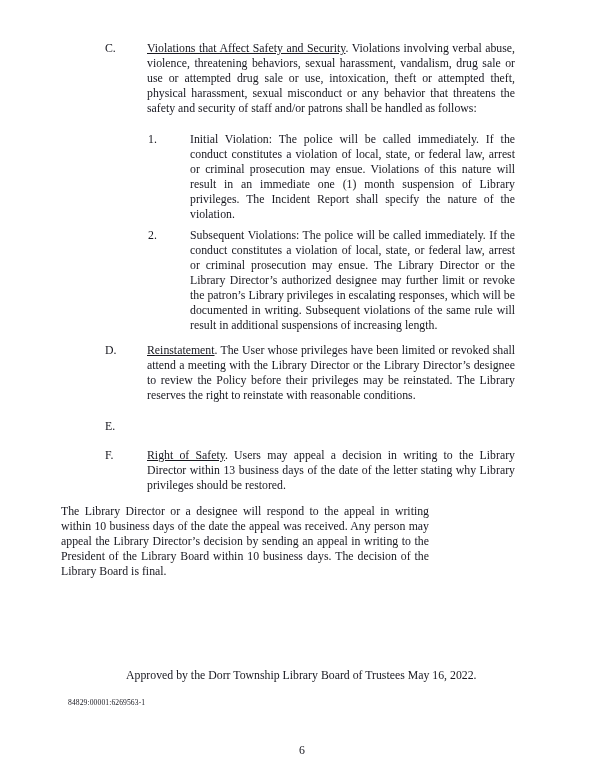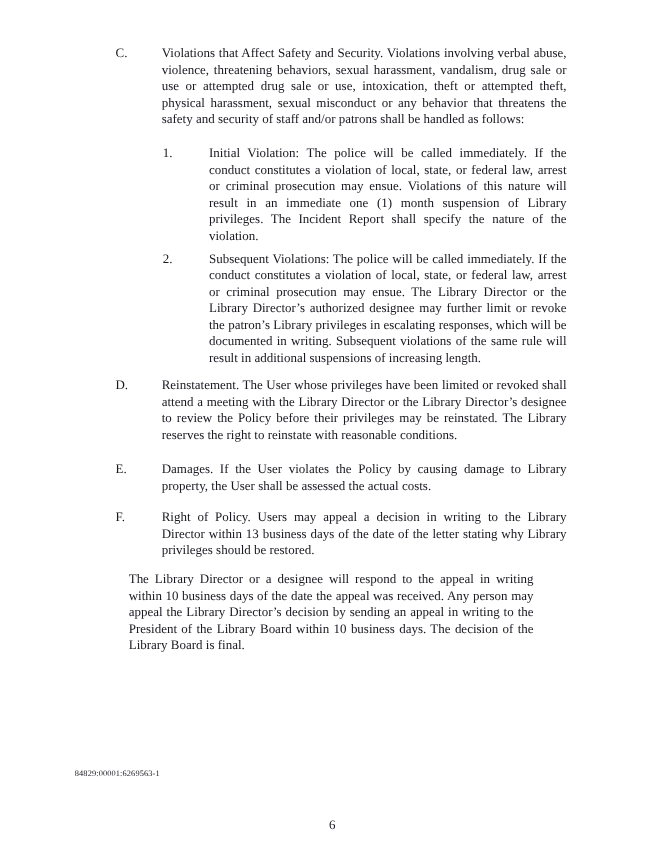--- a/index.html
+++ b/index.html
@@ -16,22 +16,22 @@
   .content { padding-top: 41px; }
   .txt { font-size: 11.8px; line-height: 15px; }
   p { margin: 0; }
   .row { display: flex; }
   .sec { margin-left: 105px; }
   .sec > .num { width: 42px; flex: 0 0 42px; }
   .sec > .bd { width: 368px; text-align: justify; }
   .itm { margin-left: 148px; }
   .itm > .num { width: 42px; flex: 0 0 42px; }
   .itm > .bd { width: 325px; text-align: justify; }
-  .plain { margin-left: 117px; width: 368px; text-align: justify; }
-  .u { }
+  .plain { margin-left: 61px; width: 368px; text-align: justify; }
+  .u { text-decoration: underline; }
   .i { }
   .mb-lg { margin-bottom: 16px; }
   .mb-md { margin-bottom: 11px; }
   .mb-sm { margin-bottom: 6px; }
   .mb-d  { margin-bottom: 10px; }
   .mb-e  { margin-bottom: 14px; }
   .approval {
     position: absolute; left: 126px; top: 668px;
     font-size: 11.8px; line-height: 15px;
   }
@@ -65,27 +65,27 @@
       <p class="bd"><span class="i">Subsequent Violations</span><span>:  The police will be called immediately.  If the conduct constitutes a violation of local, state, or federal law, arrest or criminal prosecution may ensue.  The Library Director or the Library Director’s authorized designee may further limit or revoke the patron’s Library privileges in escalating responses, which will be documented in writing.  Subsequent violations of the same rule will result in additional suspensions of increasing length.</span></p>
     </div>
 
     <div class="row sec txt mb-lg">
       <div class="num">D.</div>
       <p class="bd"><span class="u">Reinstatement</span><span>.  The User whose privileges have been limited or revoked shall attend a meeting with the Library Director or the Library Director’s designee to review the Policy before their privileges may be reinstated.  The Library reserves the right to reinstate with reasonable conditions.</span></p>
     </div>
 
     <div class="row sec txt mb-e">
       <div class="num">E.</div>
-      <p class="bd"><span class="u">Damages</span><span>.  If the User violates the Policy by causing damage to Library property, the User shall be assessed the actual costs.</span></p>
     </div>
 
     <div class="row sec txt mb-md">
       <div class="num">F.</div>
-      <p class="bd"><span class="u">Right of Policy</span><span>.  Users may appeal a decision in writing to the Library Director within 13 business days of the date of the letter stating why Library privileges should be restored.</span></p>
+      <p class="bd"><span class="u">Right of Safety</span><span>.  Users may appeal a decision in writing to the Library Director within 13 business days of the date of the letter stating why Library privileges should be restored.</span></p>
     </div>
 
     <p class="plain txt">The Library Director or a designee will respond to the appeal in writing within 10 business days of the date the appeal was received.  Any person may appeal the Library Director’s decision by sending an appeal in writing to the President of the Library Board within 10 business days.  The decision of the Library Board is final.</p>
 
   </div>
 
+  <div class="approval">Approved by the Dorr Township Library Board of Trustees May 16, 2022.</div>
   <div class="doc-id">84829:00001:6269563-1</div>
   <div class="page-num">6</div>
 </div>
 
 </body></html>

